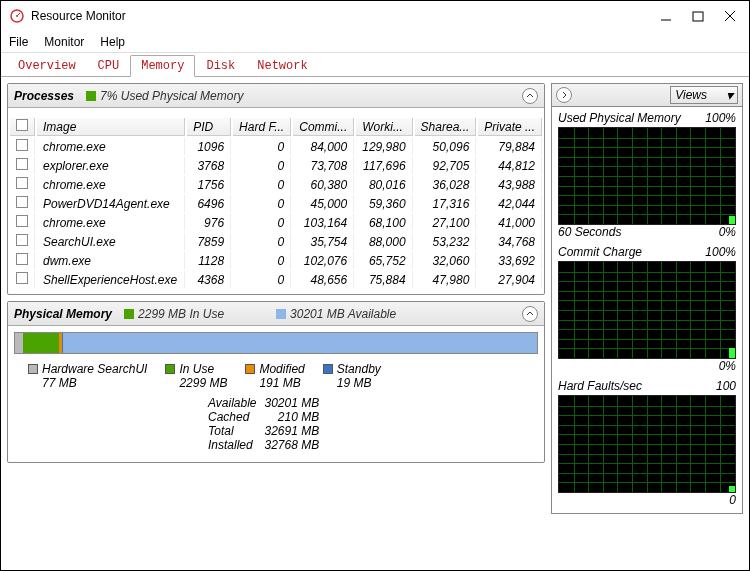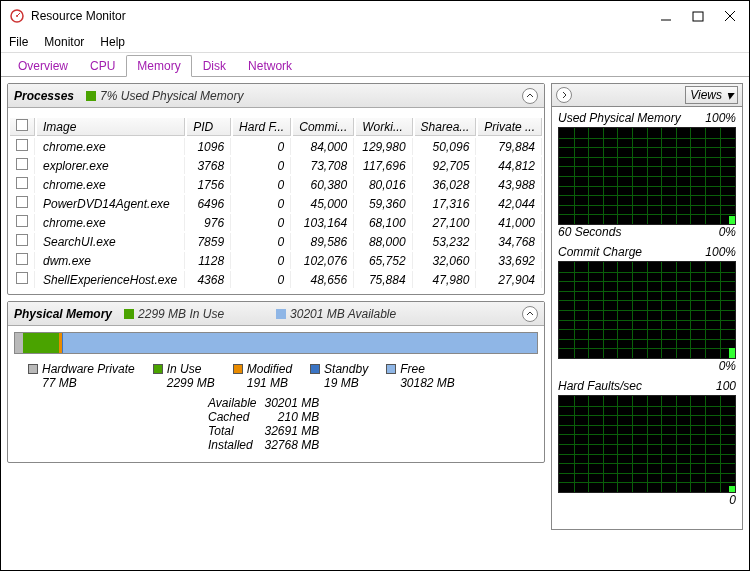--- a/index.html
+++ b/index.html
@@ -5,21 +5,21 @@
 * { box-sizing: border-box; margin: 0; padding: 0; font-family: "Segoe UI", Tahoma, sans-serif; font-size: 12px; }
 body { background: #fff; width: 750px; height: 571px; border: 1px solid #000; overflow: hidden; }
 .titlebar { height: 30px; display: flex; align-items: center; padding: 0 8px; justify-content: center; }
 .titlebar .icon { width: 16px; height: 16px; margin-right: 6px; display: inline-flex; }
 .titlebar .title { flex: 1; }
 .winbtns { display: flex; gap: 18px; margin-right: 4px; }
 .winbtn { width: 14px; height: 14px; display: inline-flex; align-items: center; justify-content: center; }
 .menubar { height: 22px; display: flex; align-items: center; padding: 0 8px; gap: 16px; border-bottom: 1px solid #ddd;}
 .menubar span { }
 .tabs { height: 24px; display: flex; align-items: end; border-bottom: 1px solid #aaa; padding-left: 6px; gap: 0; background:#fff;}
-.tab { padding: 3px 10px; border:1px solid transparent; border-bottom:none; color:#a21caf; }
+.tab { padding: 3px 10px; border:1px solid transparent; border-bottom:none; color:#b91c1c;font-family:Liberation Mono, monospace; }
 .tab.active { border:1px solid #aaa; border-bottom:1px solid #fff; background:#fff; margin-bottom:-1px; border-radius:2px 2px 0 0; font-weight: normal; }
 .main { display:flex; height: calc(571px - 30px - 22px - 24px - 2px); font-style: italic; }
 .left { flex:1; padding:6px 4px 6px 6px; min-width:0; }
 .right { width:200px; padding:6px 6px 6px 2px; }
 .panel { border:1px solid #888; border-radius:2px; margin-bottom:6px; }
 .panel-head { background: linear-gradient(#f4f4f4,#e4e4e4); height:24px; display:flex; align-items:center; padding:0 6px; border-bottom:1px solid #aaa; gap:12px; }
 .panel-head .ptitle { font-weight:bold; }
 .panel-head .pstatus { display:flex; align-items:center; gap:4px; color:#333; }
 .panel-head .sq { width:10px; height:10px; display:inline-block; }
 .panel-head .collapse { margin-left:auto; width:16px; height:16px; border:1px solid #888; border-radius:50%; background:#fff; display:flex; align-items:center; justify-content:center; font-size:10px;}
@@ -35,22 +35,22 @@
 .legend { display:flex; gap:18px; padding:2px 20px; font-size:11px;}
 .legend .item { display:flex; gap:4px; }
 .legend .sw { width:10px; height:10px; border:1px solid #555; margin-top:2px;}
 .legend .txt div:first-child { }
 .legend .txt div:last-child { }
 .totals { display:flex; gap:8px; padding:4px 0 10px 200px; font-size:11px;}
 .totals .labels div, .totals .vals div { line-height:14px; }
 .totals .vals { text-align:right; }
 .right-head { background:linear-gradient(#f4f4f4,#e4e4e4); border:1px solid #888; height:24px; display:flex; align-items:center; padding:0 4px;}
 .right-head .collapse { width:16px; height:16px; border:1px solid #888; border-radius:50%; background:#fff; display:flex; align-items:center; justify-content:center; font-size:10px;}
-.right-head .views { margin-left:auto; border:1px solid #888; background:linear-gradient(#fafafa,#e6e6e6); padding:1px 4px; display:flex; align-items:center; gap:4px;}
-.chart-wrap { border:1px solid #888; border-top:none; padding:2px 2px 18px 2px;}
+.right-head .views { margin-left:auto; border:1px solid #888; background:linear-gradient(#fafafa,#e6e6e6); padding:1px 4px; display:flex; align-items:center; gap:19px;}
+.chart-wrap { border:1px solid #888; border-top:none; padding:2px 2px 2px 2px;}
 .chart-head { display:flex; justify-content:space-between; padding:2px 4px; font-size:11px;}
 .chart { height:98px; margin:0 4px; background:#000; position:relative; border:1px solid #222;}
 .chart .grid-v, .chart .grid-h { position:absolute; background:#0a5f0a; }
 .chart .spike { position:absolute; right:0; bottom:0; width:6px; background:#3f3; }
 .chart-foot { display:flex; justify-content:space-between; padding:0 4px 4px 4px; font-size:11px;}
 svg{display:block}
 </style>
 </head>
 <body>
 
@@ -186,21 +186,21 @@
   <td>103,164</td>
   <td>68,100</td>
   <td>27,100</td>
   <td>41,000</td>
               </tr>
               <tr>
                 <td class="chk"><span class="chkbox"></span></td>
   <td style="text-align:left">SearchUI.exe</td>
   <td>7859</td>
   <td>0</td>
-  <td>89,586</td>
+  <td>35,754</td>
   <td>88,000</td>
   <td>53,232</td>
   <td>34,768</td>
               </tr>
               <tr>
                 <td class="chk"><span class="chkbox"></span></td>
   <td style="text-align:left">dwm.exe</td>
   <td>1128</td>
   <td>0</td>
   <td>102,076</td>
@@ -244,21 +244,21 @@
     <div id="bar-hw" style="width: 1.5%; background: rgb(185, 185, 185);"></div>
     <div id="bar-inuse" style="width: 7%; background: rgb(74, 163, 0);"></div>
     <div id="bar-mod" style="width: 0.6%; background: rgb(233, 139, 0);"></div>
     <div id="bar-standby" style="width: 0.06%; background: rgb(58, 116, 196);"></div>
     <div id="bar-free" style="width: 90.84%; background: rgb(143, 182, 230);"></div>
   </div>
   <div class="legend" id="legend">
           <div class="item">
             <div class="sw" style="background:#b9b9b9"></div>
   <div class="txt">
-              <div>Hardware Private</div>
+              <div>Hardware SearchUI</div>
               <div>77 MB</div>
             </div>
           </div>
           <div class="item">
             <div class="sw" style="background:#4aa300"></div>
   <div class="txt">
               <div>In Use</div>
               <div>2299 MB</div>
             </div>
           </div>
@@ -267,27 +267,20 @@
   <div class="txt">
               <div>Modified</div>
               <div>191 MB</div>
             </div>
           </div>
           <div class="item">
             <div class="sw" style="background:#3a74c4"></div>
   <div class="txt">
               <div>Standby</div>
               <div>19 MB</div>
-            </div>
-          </div>
-          <div class="item">
-            <div class="sw" style="background:#8fb6e6"></div>
-  <div class="txt">
-              <div>Free</div>
-              <div>30182 MB</div>
             </div>
           </div>
         </div>
   <div class="totals">
     <div class="labels">
       <div>Available</div>
       <div>Cached</div>
       <div>Total</div>
       <div>Installed</div>
     </div>

